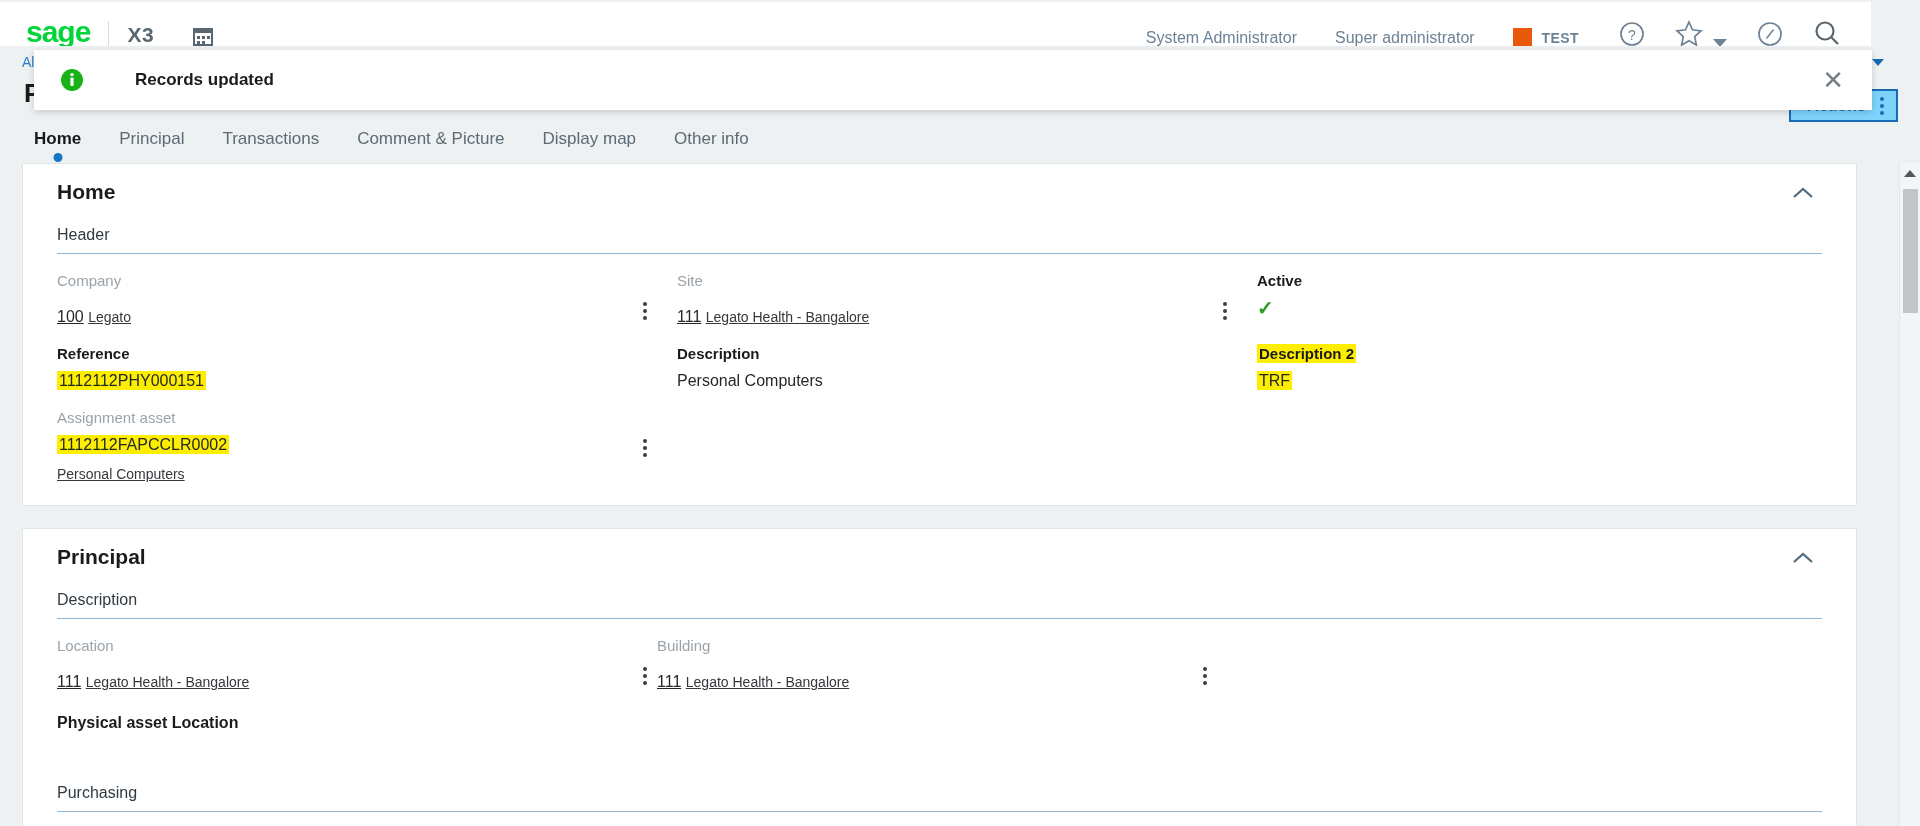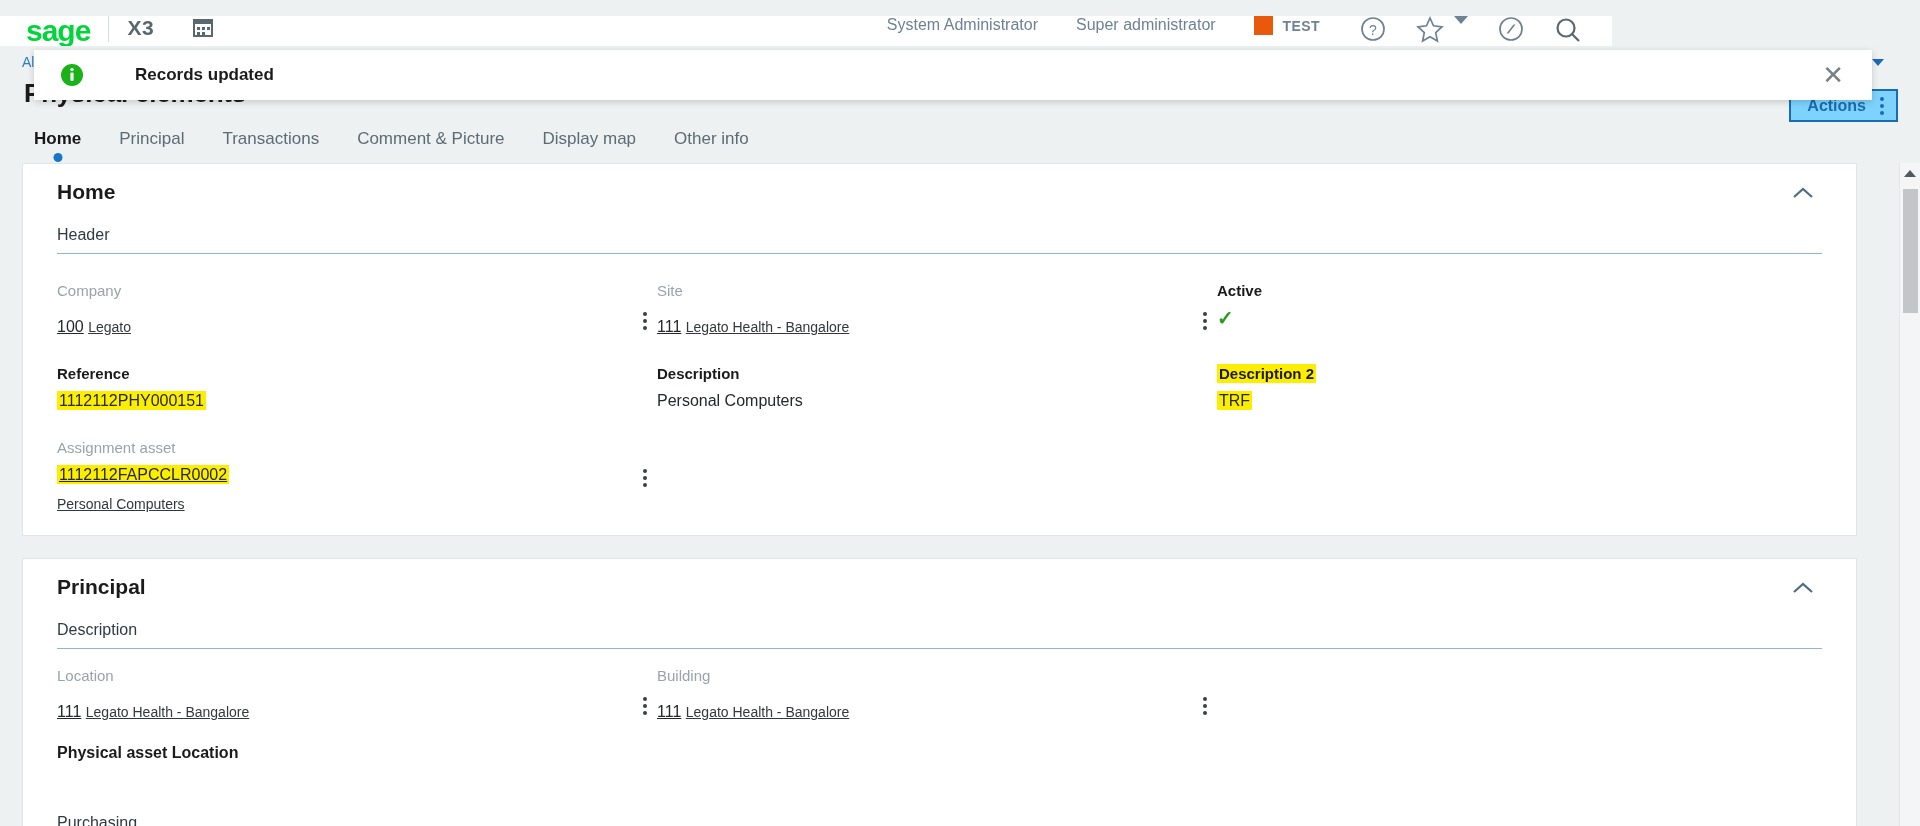--- a/index.html
+++ b/index.html
@@ -6,24 +6,24 @@
   html, body {
     width: 1920px; height: 826px;
     overflow: hidden;
     font-family: "Liberation Sans", sans-serif;
     background: #eef1f2;
     color: #222;
   }
 
   
   .topbar {
-    position: absolute; top: 16px; left: 0;
-    width: 1612px; height: 46px;
+    position: absolute; top: 2px; left: 0;
+    width: 1871px; height: 46px;
     background: #ffffff;
-    display: flex; align-items: flex-start;
+    display: flex; align-items: flex-end;
     border-bottom: 1px solid #e3e7e9;
   }
   .logo-sage {
     margin-left: 26px;
     font-size: 30px; font-weight: bold;
     color: #00d639; letter-spacing: -1px;
     line-height: 1;
   }
   .logo-divider {
     width: 1px; height: 26px; background: #d6dbde;
@@ -144,21 +144,22 @@
   .block-title {
     font-size: 16px; color: #2f3a42;
     margin-top: 18px; padding-bottom: 9px;
     border-bottom: 1px solid #8fb6d4;
   }
   .block-title.purch { margin-top: 52px; }
 
   .grid3 {
     display: grid;
     grid-template-columns: 600px 560px 1fr;
-    margin-top: 28px;
+    margin-top: 18px;
+    gap: 20px;
   }
   .grid2 {
     display: grid;
     grid-template-columns: 600px 560px 1fr;
     margin-top: 18px;
   }
   .fld { position: relative; padding-right: 46px; }
   .fld-label {
     font-size: 15px; color: #9aa3aa; margin-bottom: 9px; white-space: nowrap;
   }
@@ -195,21 +196,21 @@
     border-bottom: 7px solid #53585c; cursor: pointer;
   }
   .vscroll .thumb {
     position: absolute; top: 26px; left: 3px;
     width: 15px; height: 124px; background: #c3c6c8; cursor: pointer;
   }
 
   
   .toast {
     position: absolute; top: 50px; left: 34px;
-    width: 1838px; height: 50px;
+    width: 1838px; height: 60px;
     background: #ffffff;
     box-shadow: 0 2px 7px rgba(0,0,0,.17);
     display: flex; align-items: center;
     z-index: 50;
   }
   .toast .ico { margin-left: 26px; display:flex; }
   .toast .msg {
     margin-left: 51px; font-size: 17px; font-weight: bold; color: #1b1b1b;
   }
   .toast .close {
@@ -360,21 +361,21 @@
 
       <div class="fld">
         <div class="fld-label strong"><span class="hl">Description 2</span></div>
         <div class="fld-val"><span class="hl">TRF</span></div>
       </div>
     </div>
 
     <div class="grid3">
       <div class="fld">
         <div class="fld-label">Assignment asset</div>
-        <div class="fld-val"><span class="hl" style="text-decoration:underline;cursor:pointer;">1112112FAPCCLR0002</span></div>
+        <div class="fld-val"><span class="hl" style="cursor:pointer;">1112112FAPCCLR0002</span></div>
         <div class="fld-sub">Personal Computers</div>
         <span class="kebab-dark">
             <i></i>
             <i></i>
             <i></i>
           </span>
       </div>
       <div class="fld"></div>
       <div class="fld"></div>
     </div>

